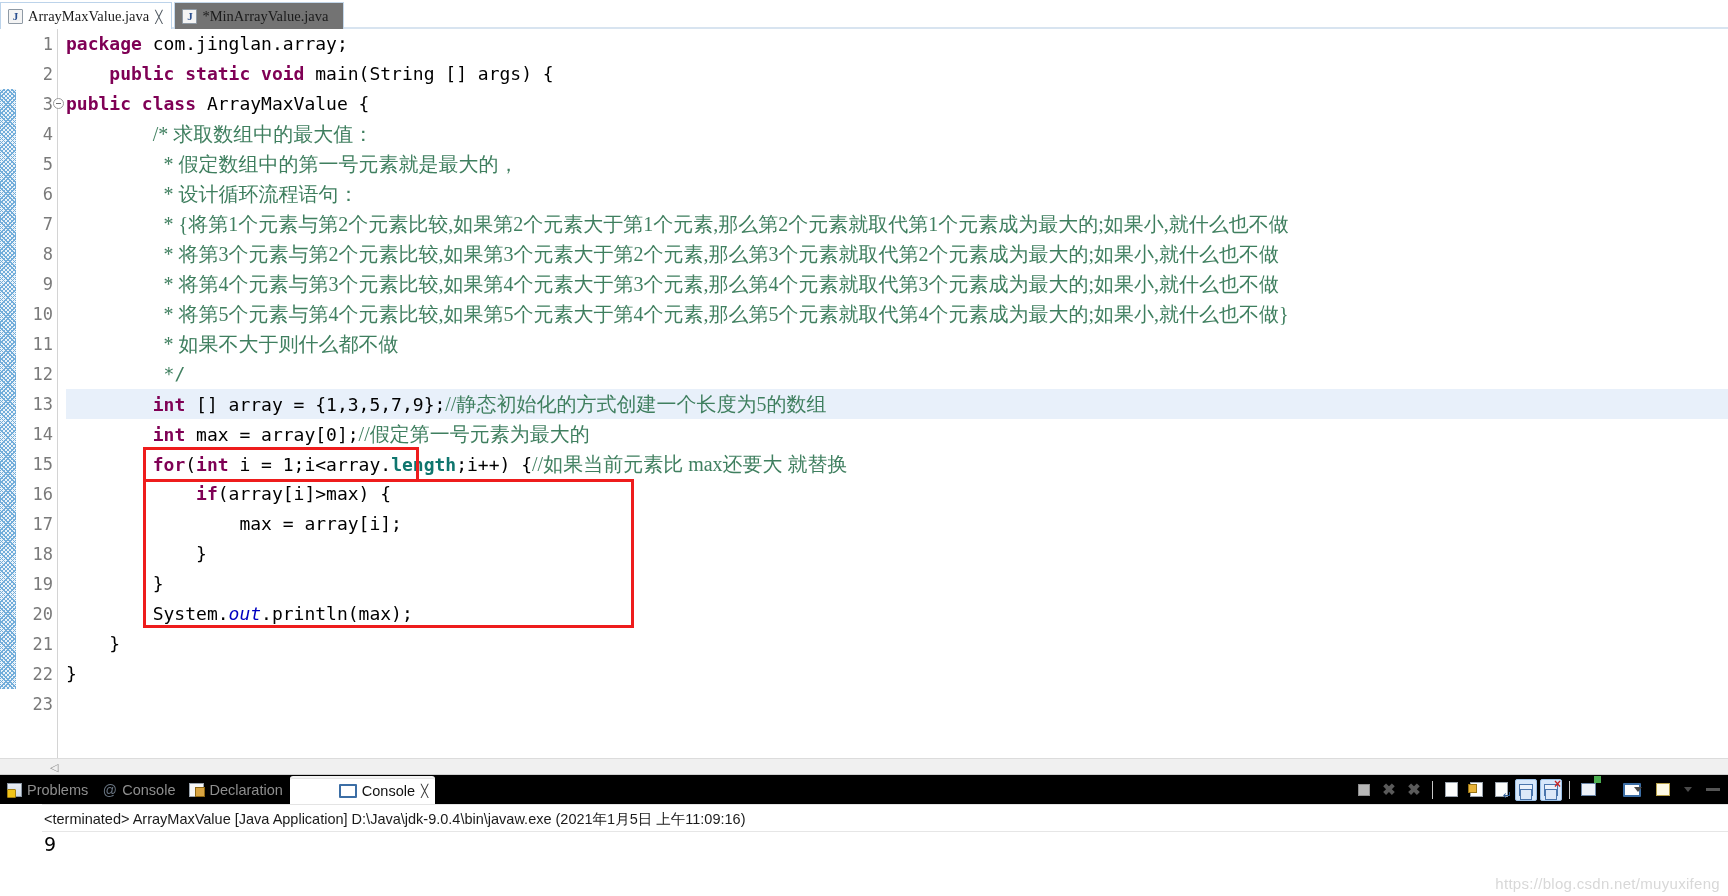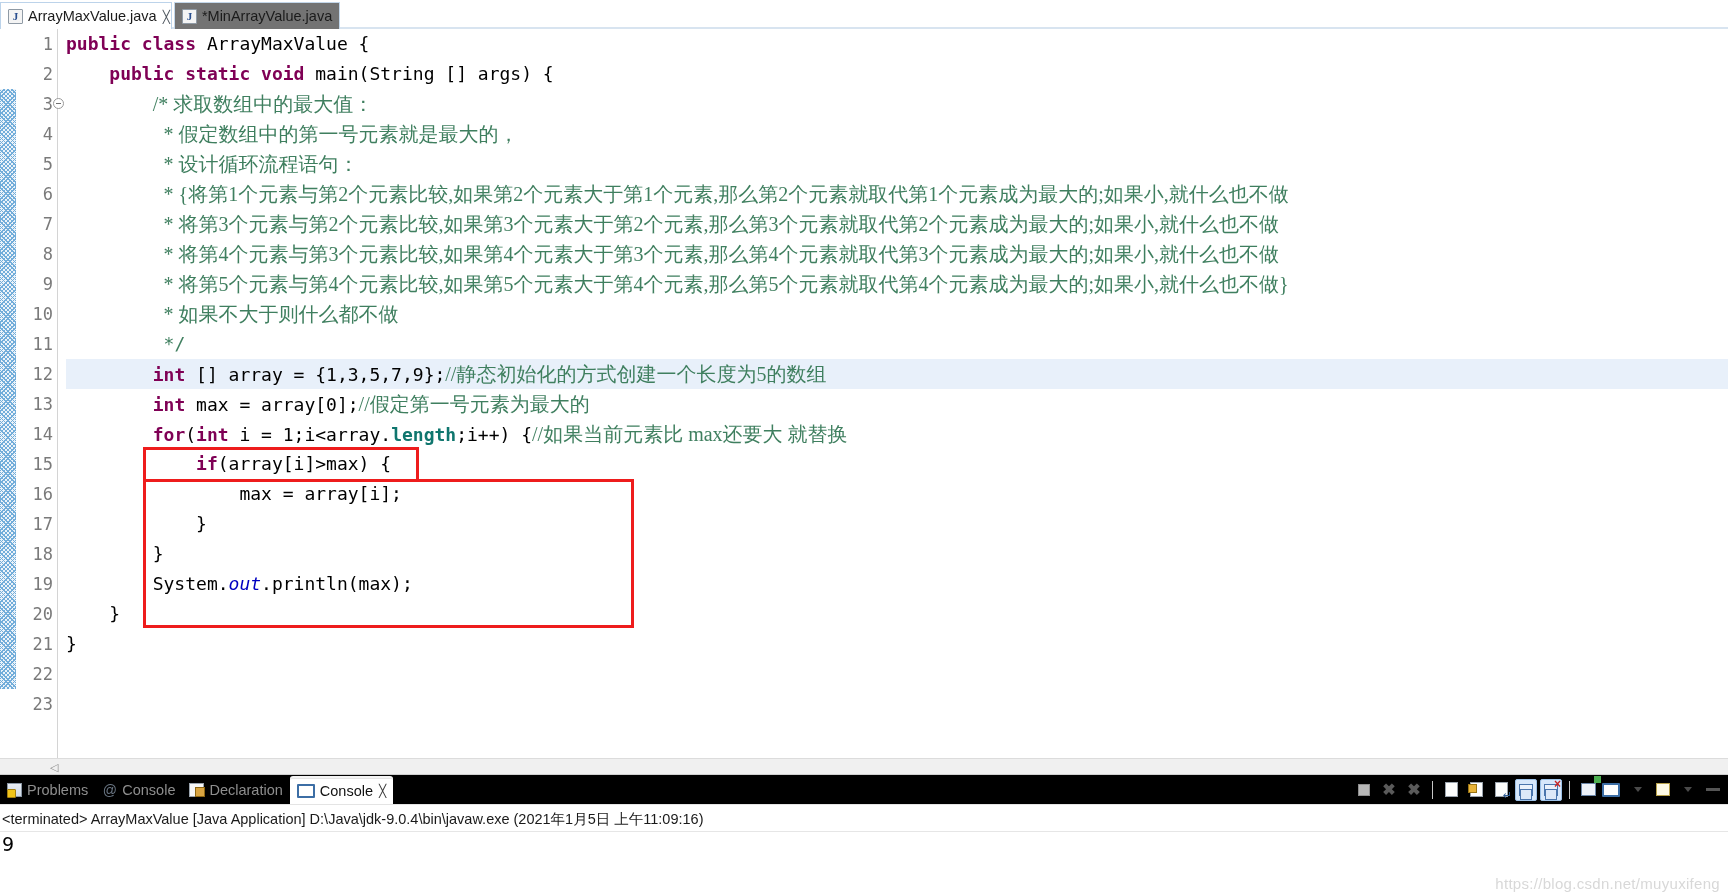--- a/index.html
+++ b/index.html
@@ -28,25 +28,26 @@
     flex: 0 0 29px;
   }
   .tabbar::after {
     content: "";
     position: absolute; left: 0; right: 0; bottom: 0;
     height: 2px; background: #d8e4f0;
   }
   .tab {
     height: 27px;
     display: flex; align-items: center;
-    padding: 0 1px 0 7px;
+    padding: 0 9px 0 7px;
     font-size: 14.5px;
     color: #1b1b1b;
     position: relative;
     white-space: nowrap;
+    font-family: Liberation Serif, serif;
   }
   .tab.active {
     background: #ffffff;
     border-top: 1px solid #bcd3ea;
     border-left: 1px solid #bcd3ea;
     border-right: 1px solid #bcd3ea;
     z-index: 3;
   }
   .tab.inactive {
     background: #737373;
@@ -257,20 +258,21 @@
   .min-ic { width:14px; height:3px; background:#555; }
 
   
   .console {
     flex: 1 1 auto;
     background: #ffffff;
     position: relative;
     padding: 4px 12px 0 2px;
     overflow: hidden;
     border-top: 1px solid #e4e4e4;
+    margin-left: 42px;
   }
   .cons-head {
     font-size: 14.5px;
     color: #1a1a1a;
     line-height: 20px;
     white-space: nowrap;
   }
   .cons-out {
     font-size: 19px;
     color: #000;
@@ -331,22 +333,23 @@
         <div class="gnum">17</div>
         <div class="gnum">18</div>
         <div class="gnum">19</div>
         <div class="gnum">20</div>
         <div class="gnum">21</div>
         <div class="gnum">22</div>
         <div class="gnum">23</div>
       </div>
     <div class="codearea" id="codearea">
 
+    <div class="cline"><span class="kw">package </span><span class="plain">com.jinglan.array;</span></div>
+        <div class="cline"><span class="plain">    </span><span class="kw">public static void </span><span class="plain">main(String [] args) {</span></div>
         <div class="cline"><span class="kw">public class </span><span class="plain">ArrayMaxValue {</span></div>
-        <div class="cline"><span class="plain">    </span><span class="kw">public static void </span><span class="plain">main(String [] args) {</span></div>
         <div class="cline"><span class="plain">        </span><span class="cmt cn">/* 求取数组中的最大值：</span></div>
         <div class="cline"><span class="plain">         </span><span class="cmt cn">* 假定数组中的第一号元素就是最大的，</span></div>
         <div class="cline"><span class="plain">         </span><span class="cmt cn">* 设计循环流程语句：</span></div>
         <div class="cline"><span class="plain">         </span><span class="cmt cn">* {将第1个元素与第2个元素比较,如果第2个元素大于第1个元素,那么第2个元素就取代第1个元素成为最大的;如果小,就什么也不做</span></div>
         <div class="cline"><span class="plain">         </span><span class="cmt cn">* 将第3个元素与第2个元素比较,如果第3个元素大于第2个元素,那么第3个元素就取代第2个元素成为最大的;如果小,就什么也不做</span></div>
         <div class="cline"><span class="plain">         </span><span class="cmt cn">* 将第4个元素与第3个元素比较,如果第4个元素大于第3个元素,那么第4个元素就取代第3个元素成为最大的;如果小,就什么也不做</span></div>
         <div class="cline"><span class="plain">         </span><span class="cmt cn">* 将第5个元素与第4个元素比较,如果第5个元素大于第4个元素,那么第5个元素就取代第4个元素成为最大的;如果小,就什么也不做}</span></div>
         <div class="cline"><span class="plain">         </span><span class="cmt cn">* 如果不大于则什么都不做</span></div>
         <div class="cline"><span class="plain">         </span><span class="cmt">*/</span></div>
         <div class="cline hl"><span class="plain">        </span><span class="kw">int</span><span class="plain"> [] array = {1,3,5,7,9};</span><span class="cmt cn">//静态初始化的方式创建一个长度为5的数组</span></div>

